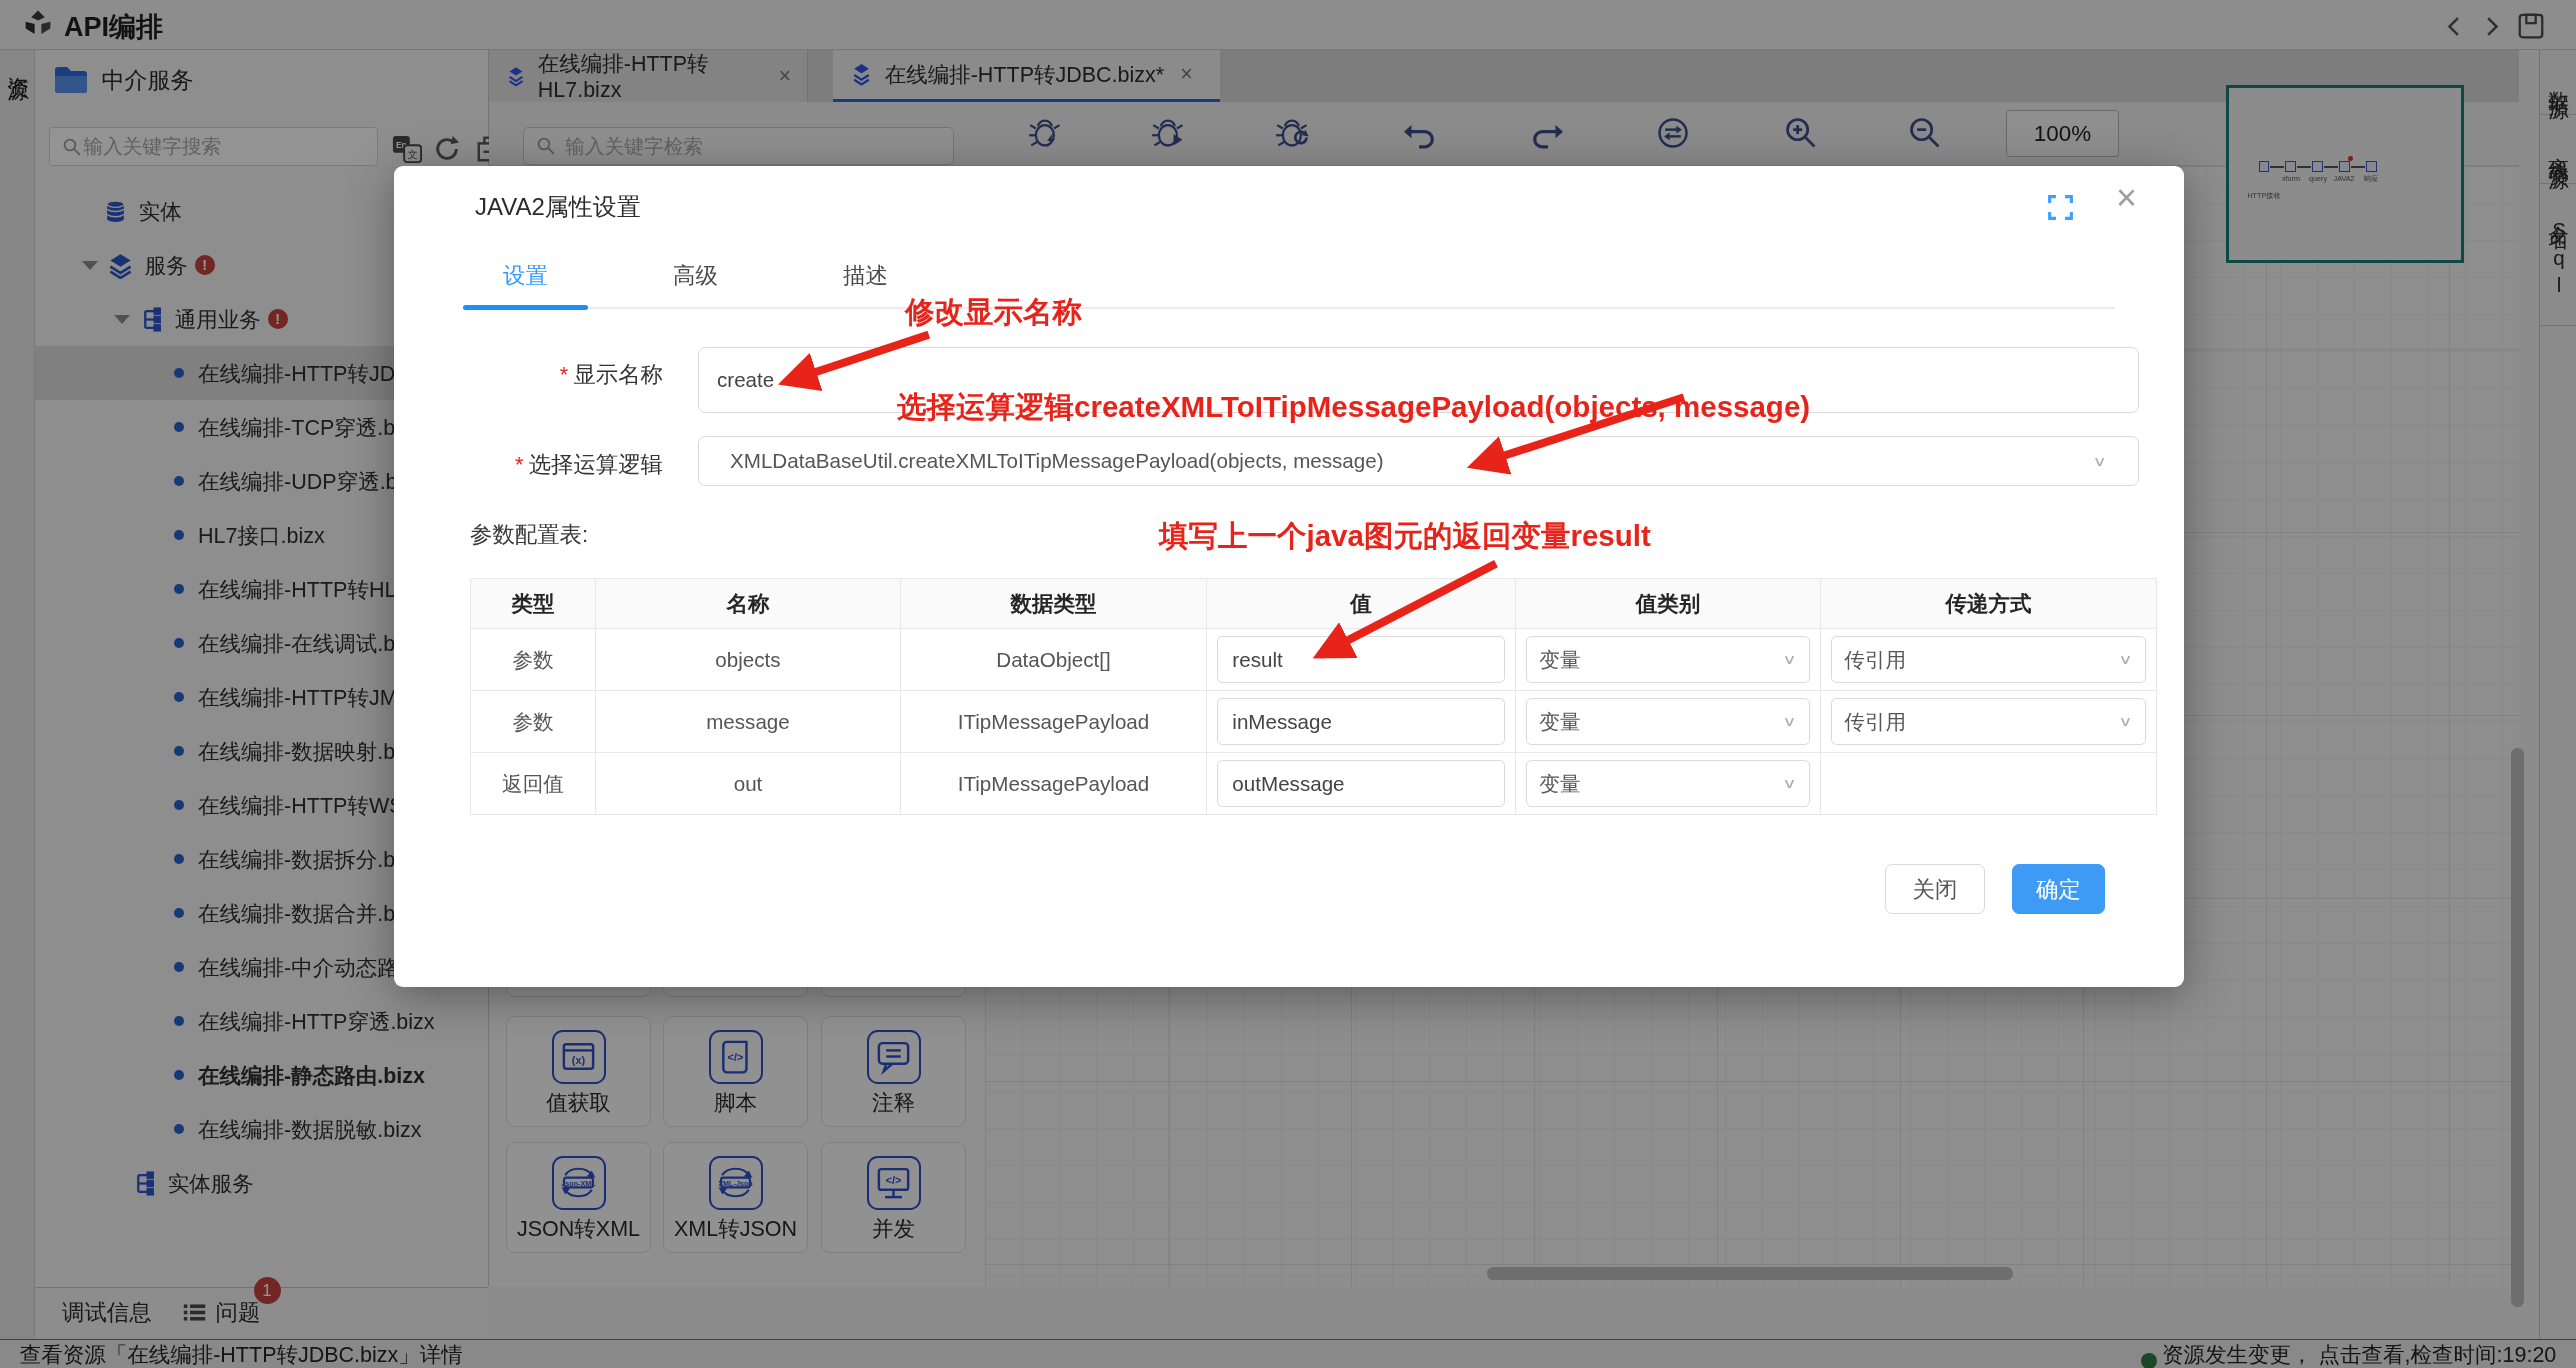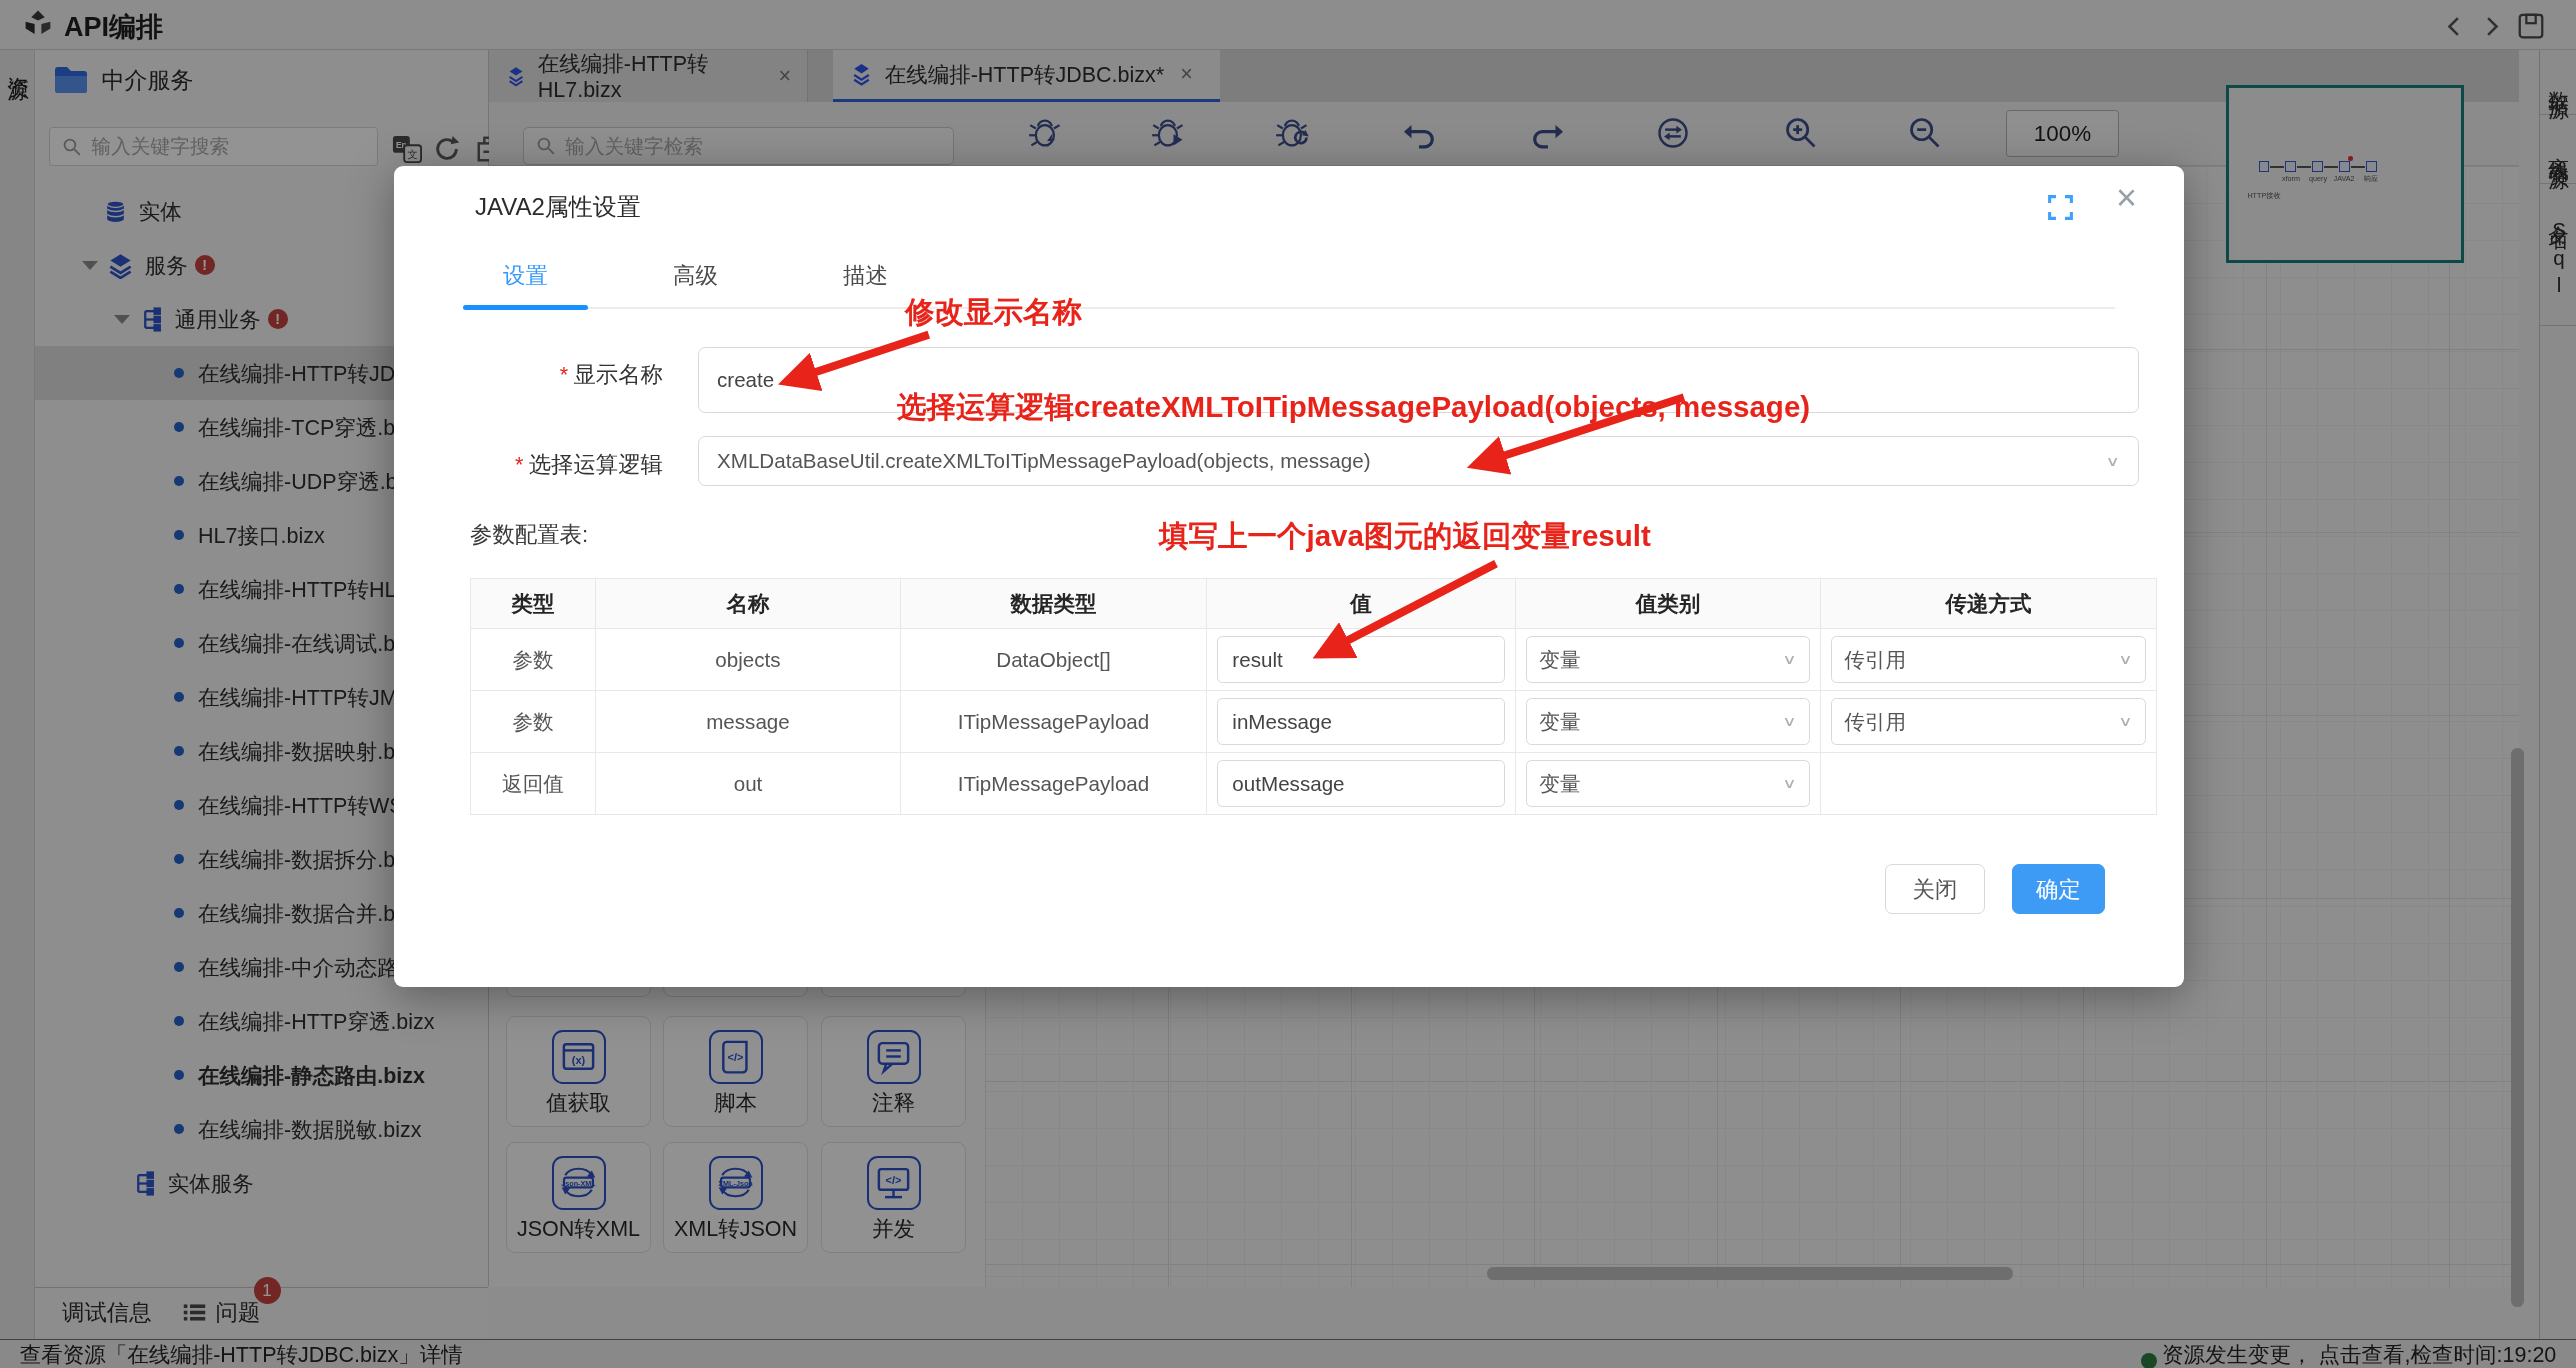--- a/index.html
+++ b/index.html
@@ -14,21 +14,21 @@
   #logo{left:19.7px;top:7.2px;}
   .topbar-ic{top:12.5px;color:#555;}
 
   
   #leftstrip{left:0;top:50px;width:34px;height:1289px;background:#e7e7e7;border-right:0.9px solid #d2d2d2;}
   #strip-label{left:3.6px;top:9px;writing-mode:vertical-rl;text-orientation:upright;font-size:21.5px;color:#222;letter-spacing:3.6px;}
 
   
   #sidebar{left:35px;top:50px;width:453px;height:1236px;background:#f5f5f5;border-right:0.9px solid #cacaca;}
   #sb-header{left:18px;top:14.3px;display:flex;align-items:center;gap:12.5px;font-size:23px;color:#2b2b2b;}
-  #sb-search{left:14.3px;top:77px;width:329px;height:39px;background:#fdfdfd;border:0.9px solid #d5d5d5;border-radius:3.6px;display:flex;align-items:center;gap:9px;padding:0 10.7px;box-sizing:border-box;}
+  #sb-search{left:14.3px;top:77px;width:329px;height:39px;background:#fdfdfd;border:0.9px solid #d5d5d5;border-radius:3.6px;display:flex;align-items:center;gap:1px;padding:0 10.7px;box-sizing:border-box;}
   #sb-search .ph{color:#a8a8a8;font-size:19.7px;}
   .sb-tool{top:84px;}
   #tree{left:0;top:134px;width:453px;height:1101px;overflow:hidden;}
   .tree-item{position:relative;height:54px;display:flex;align-items:center;font-size:21.5px;color:#2f2f2f;white-space:nowrap;overflow:hidden;}
   .tree-item.sel{background:#dcdcdc;}
   .caret{width:0;height:0;border-left:8px solid transparent;border-right:8px solid transparent;border-top:9.8px solid #8c8c8c;margin-right:9px;flex:none;}
   .bullet{width:9.8px;height:9.8px;border-radius:50%;background:#2563c9;margin-right:14.3px;flex:none;}
   .warn-badge{flex:none;margin-left:7.2px;width:19.7px;height:19.7px;border-radius:50%;background:#c4443e;color:#fff;font-size:14.3px;font-weight:bold;display:flex;align-items:center;justify-content:center;}
   .tree-ic{margin-right:10.7px;flex:none;}
   #sb-bottom{left:35px;top:1287px;width:453px;height:50px;background:#f3f3f3;border-top:0.9px solid #c6c6c6;display:flex;align-items:center;gap:30px;padding-left:27px;box-sizing:border-box;font-size:22.4px;color:#2d2d2d;}
@@ -88,21 +88,21 @@
   #m-title{left:81px;top:25px;font-size:24px;color:#2b2b2b;}
   #m-close{left:1722px;top:10.7px;font-size:36px;color:#98a0a6;font-weight:300;}
   #m-full{left:1652px;top:27px;}
   .mtab{position:absolute;top:94px;width:125px;text-align:center;font-size:22.4px;color:#4a4a4a;}
   .mtab.active{color:#3399ff;}
   #m-track{left:69px;top:141px;width:1652px;height:1.8px;background:#ececec;}
   #m-bar{left:69px;top:139px;width:125px;height:5.4px;border-radius:2.7px;background:#1890ff;}
   .m-label{position:absolute;width:215px;text-align:right;font-size:22.4px;color:#333;}
   .m-label .req{color:#e8241a;margin-right:5.4px;font-size:21.5px;}
   .m-input{position:absolute;left:304px;width:1441px;height:66px;border:0.9px solid #d9d9d9;border-radius:7.2px;box-sizing:border-box;font-size:20.6px;color:#444;padding:0 18px;background:#fff;font-family:"Liberation Sans","DejaVu Sans",sans-serif;}
-  #m-select{position:absolute;left:304px;width:1441px;height:50px;border:0.9px solid #d9d9d9;border-radius:7.2px;box-sizing:border-box;display:flex;align-items:center;padding:0 18px;font-size:20.6px;color:#555;justify-content:space-between;}
+  #m-select{position:absolute;left:304px;width:1441px;height:50px;border:0.9px solid #d9d9d9;border-radius:7.2px;box-sizing:border-box;display:flex;align-items:center;padding:0 31px;font-size:20.6px;color:#555;justify-content:space-between;}
   .chev{color:#b0b0b0;font-size:19.7px;transform:scaleY(.7);}
   #m-tabletitle{left:76px;top:353px;font-size:22.4px;color:#3a3a3a;}
   #m-table{left:76px;top:412px;border-collapse:collapse;padding-left:16px;}
   #m-table th{background:#fafafa;border:0.9px solid #e8e8e8;font-size:21.5px;color:#262626;font-weight:bold;height:47px;}
   #m-table td{border:0.9px solid #e8e8e8;font-size:20.6px;color:#555;text-align:center;height:61px;padding:0;}
   .cell-box{margin:0 auto;width:calc(100% - 19.7px);height:47px;border:0.9px solid #d9d9d9;border-radius:5.4px;box-sizing:border-box;display:flex;align-items:center;padding:0 12.5px;justify-content:space-between;background:#fff;}
   .cell-box input{border:none;outline:none;width:100%;font-size:20.6px;color:#444;font-family:inherit;}
   .m-btn{position:absolute;top:698px;height:50px;border-radius:7px;font-size:22.4px;display:flex;align-items:center;justify-content:center;box-sizing:border-box;}
   #btn-close{left:1491px;width:100px;background:#fff;border:0.9px solid #d9d9d9;color:#555;}
   #btn-ok{left:1618px;width:93px;background:#3d9bf5;color:#fff;border:0.9px solid #3d9bf5;}

